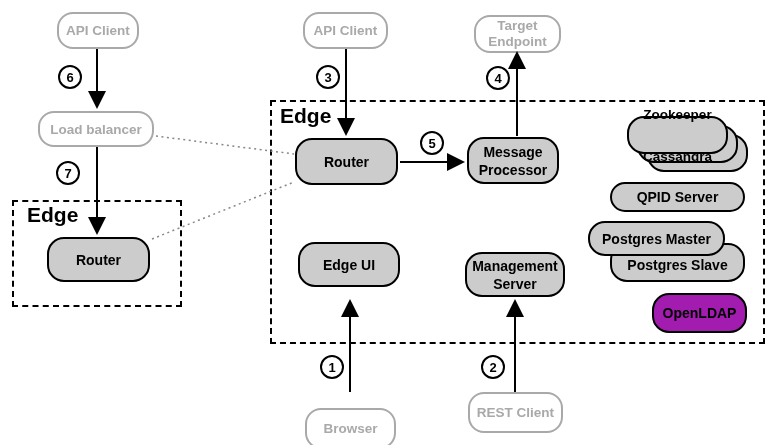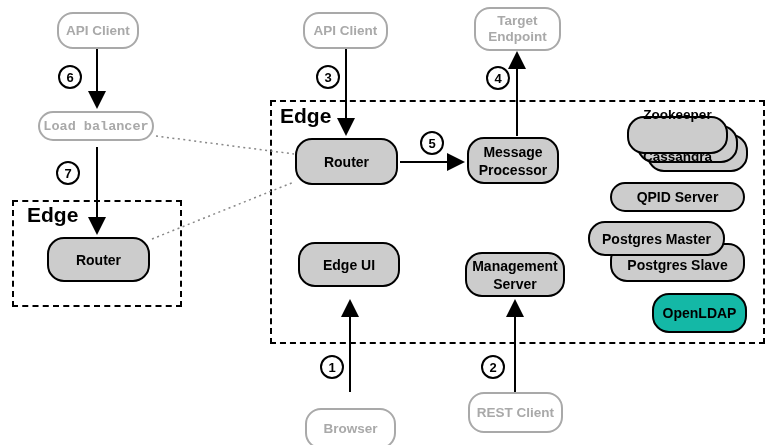--- a/index.html
+++ b/index.html
@@ -9,21 +9,21 @@
   }
   .box {
     position:absolute; box-sizing:border-box;
     display:flex; flex-direction:column; align-items:center; justify-content:center;
     text-align:center; font-weight:bold;
   }
   .node {
     background:#cccccc; border:2px solid #000000; border-radius:17px;
     color:#000000; font-size:14px; line-height:18px;
   }
-  .node.light { background:#14b8a6; }
+  .node.light { background:#a21caf; }
   .client {
     background:#ffffff; border:2px solid #a9a9a9; border-radius:16px;
     color:#a9a9a9; font-size:13.5px; line-height:17px;
   }
   .group {
     position:absolute; box-sizing:border-box; border:2px dashed #000000;
   }
   .group-label {
     position:absolute; font-weight:bold; font-size:21px; color:#000000;
   }
@@ -43,22 +43,22 @@
 <div class="canvas">
 
   <div class="group z1" style="left:12px; top:200px; width:170px; height:107px;"></div>
   <div class="group-label z2" style="left:27px; top:203px;">Edge</div>
 
   <div class="group z1" style="left:270px; top:100px; width:495px; height:244px;"></div>
   <div class="group-label z2" style="left:280px; top:104px;">Edge</div>
 
   <div class="box client z3" style="left:57px; top:12px; width:82px; height:37px;">API Client</div>
   <div class="box client z3" style="left:303px; top:12px; width:85px; height:37px;">API Client</div>
-  <div class="box client z3" style="left:474px; top:7px; width:87px; height:44px; line-height:16px;">Target Endpoint</div>
-  <div class="box client z3" style="left:38px; top:111px; width:116px; height:30px;font-family:Liberation Mono, monospace;">Load balancer</div>
+  <div class="box client z3" style="left:474px; top:15px; width:87px; height:38px; line-height:16px;">Target Endpoint</div>
+  <div class="box client z3" style="left:38px; top:111px; width:116px; height:36px;">Load balancer</div>
   <div class="box client z3" style="left:305px; top:408px; width:91px; height:41px;">Browser</div>
   <div class="box client z3" style="left:468px; top:392px; width:95px; height:41px;">REST Client</div>
 
   <div class="box node z3" style="left:47px; top:237px; width:103px; height:45px;">Router</div>
   <div class="box node z3" style="left:295px; top:138px; width:103px; height:47px;">Router</div>
   <div class="box node z3" style="left:467px; top:137px; width:92px; height:47px;">Message Processor</div>
   <div class="box node z3" style="left:298px; top:242px; width:102px; height:45px;">Edge UI</div>
   <div class="box node z3" style="left:465px; top:252px; width:100px; height:45px;">Management Server</div>
 
   <div class="box node z2" style="left:647px; top:134px; width:101px; height:38px;"></div>

